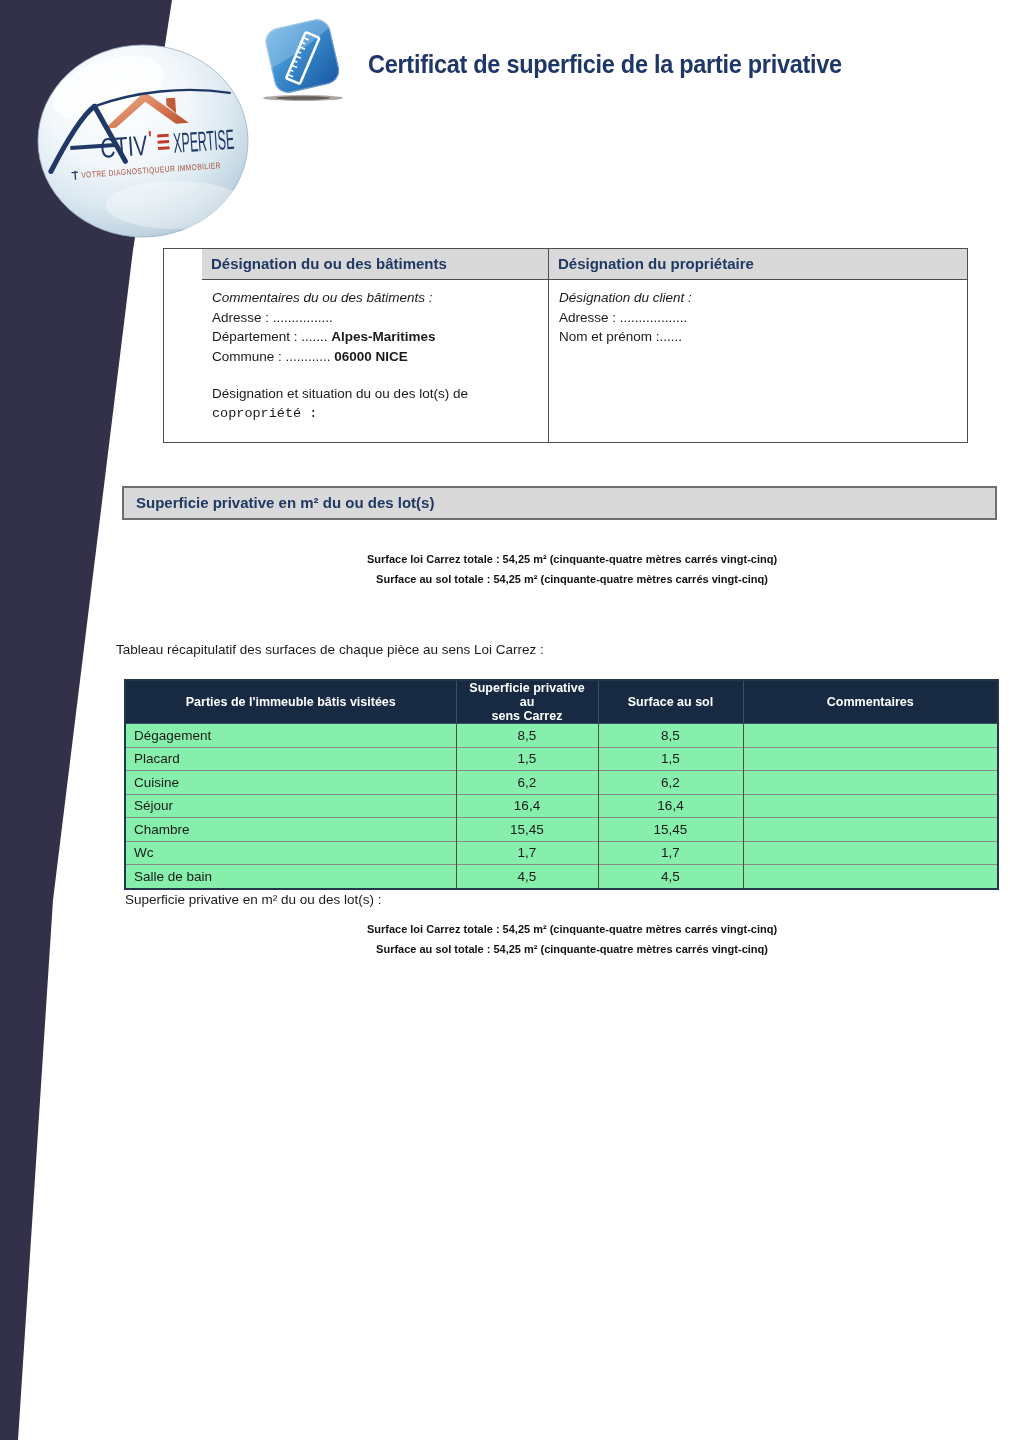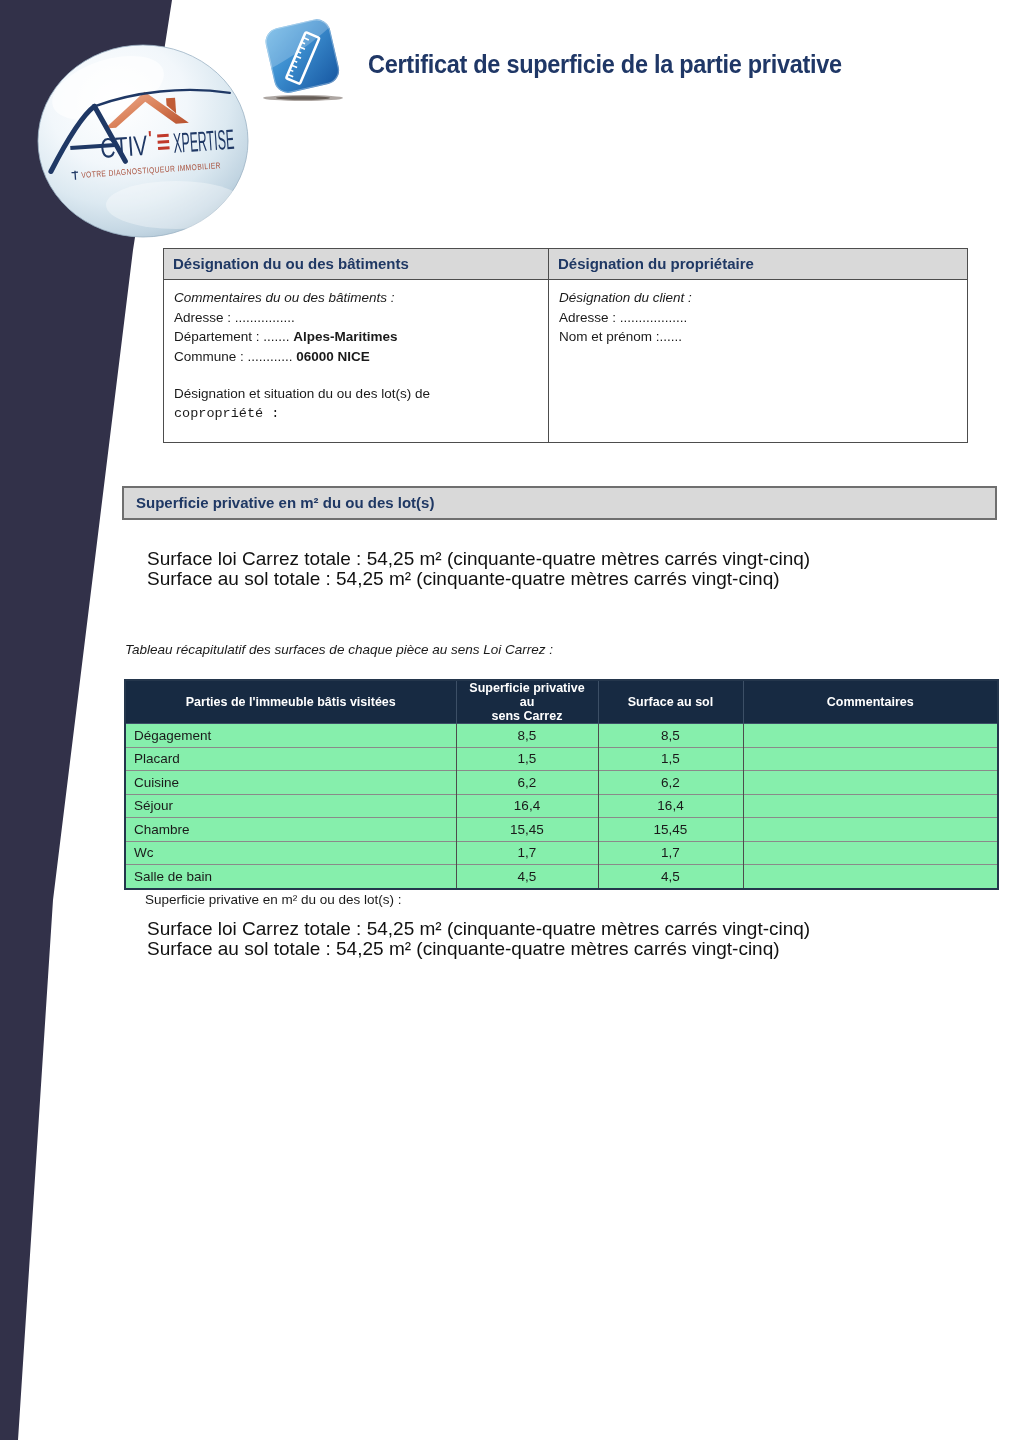--- a/index.html
+++ b/index.html
@@ -34,28 +34,28 @@
 
   
   .section-bar{
     position:absolute;left:122px;top:474px;width:875px;height:34px;
     background:#d9d9d9;border:2px solid #6f6f6f;box-sizing:border-box;
     line-height:29px;padding-left:12px;
     color:#1f3864;font-size:15px;font-weight:bold;margin-top:12px;
   }
 
   .totals{
-    position:absolute;left:147px;width:850px;
-    font-size:19px;font-weight:normal;line-height:20px;color:#111;
+    position:absolute;left:147px;width:850px;text-align:center;
+    font-size:11px;font-weight:bold;line-height:20px;color:#111;
   }
   .totals-top{top:549px;}
   .totals-bottom{top:919px;}
 
-  .table-intro{position:absolute;left:125px;top:642px;font-size:13.5px;font-style:italic;}
-  .bottom-label{position:absolute;left:125px;top:892px;font-size:13.5px;margin-left:20px;}
+  .table-intro{position:absolute;left:116px;top:642px;font-size:13.5px;}
+  .bottom-label{position:absolute;left:125px;top:892px;font-size:13.5px;}
 
   
   table.surfaces{
     position:absolute;left:124px;top:679px;width:873px;
     border-collapse:collapse;table-layout:fixed;
     font-size:13.5px;border:2px solid #24364c;
   }
   table.surfaces th{
     background:#172a42;color:#ffffff;font-size:12.5px;font-weight:bold;
     height:38px;text-align:center;vertical-align:middle;
@@ -132,21 +132,21 @@
       <rect x="17.7" y="11.7" width="64.6" height="64.6" rx="13.3" fill="none" stroke="#ffffff" stroke-opacity="0.35" stroke-width="1"></rect>
       <g transform="rotate(36 50 46)">
         <rect x="42.5" y="21" width="15" height="50" rx="1.5" fill="none" stroke="#ffffff" stroke-width="2.6"></rect>
         <path d="M42.5,27 h6 M42.5,32 h4 M42.5,37 h6 M42.5,42 h4 M42.5,47 h6 M42.5,52 h4 M42.5,57 h6 M42.5,62 h4 M42.5,67 h6" stroke="#ffffff" stroke-width="1.6"></path>
       </g>
     </g>
   </svg>
 
   <div class="doc-title">Certificat de superficie de la partie privative</div>
 
-  <div class="info-box" style="left:163px;top:248px;width:396px;height:195px;">
+  <div class="info-box" style="left:163px;top:248px;width:396px;height:195px;padding-left:38px;">
     <div class="info-box-header">Désignation du ou des bâtiments</div>
     <div class="info-box-body">
       <div class="italic">Commentaires du ou des bâtiments :</div>
       <div>Adresse : ................</div>
       <div><span>Département : .......</span> <span class="val">Alpes-Maritimes</span></div>
       <div><span>Commune : ............</span> <span class="val">06000 NICE</span></div>
       <div class="lots-para">
         <div>Désignation et situation du ou des lot(s) de</div>
         <div class="lots-line2">copropriété :</div>
       </div>

